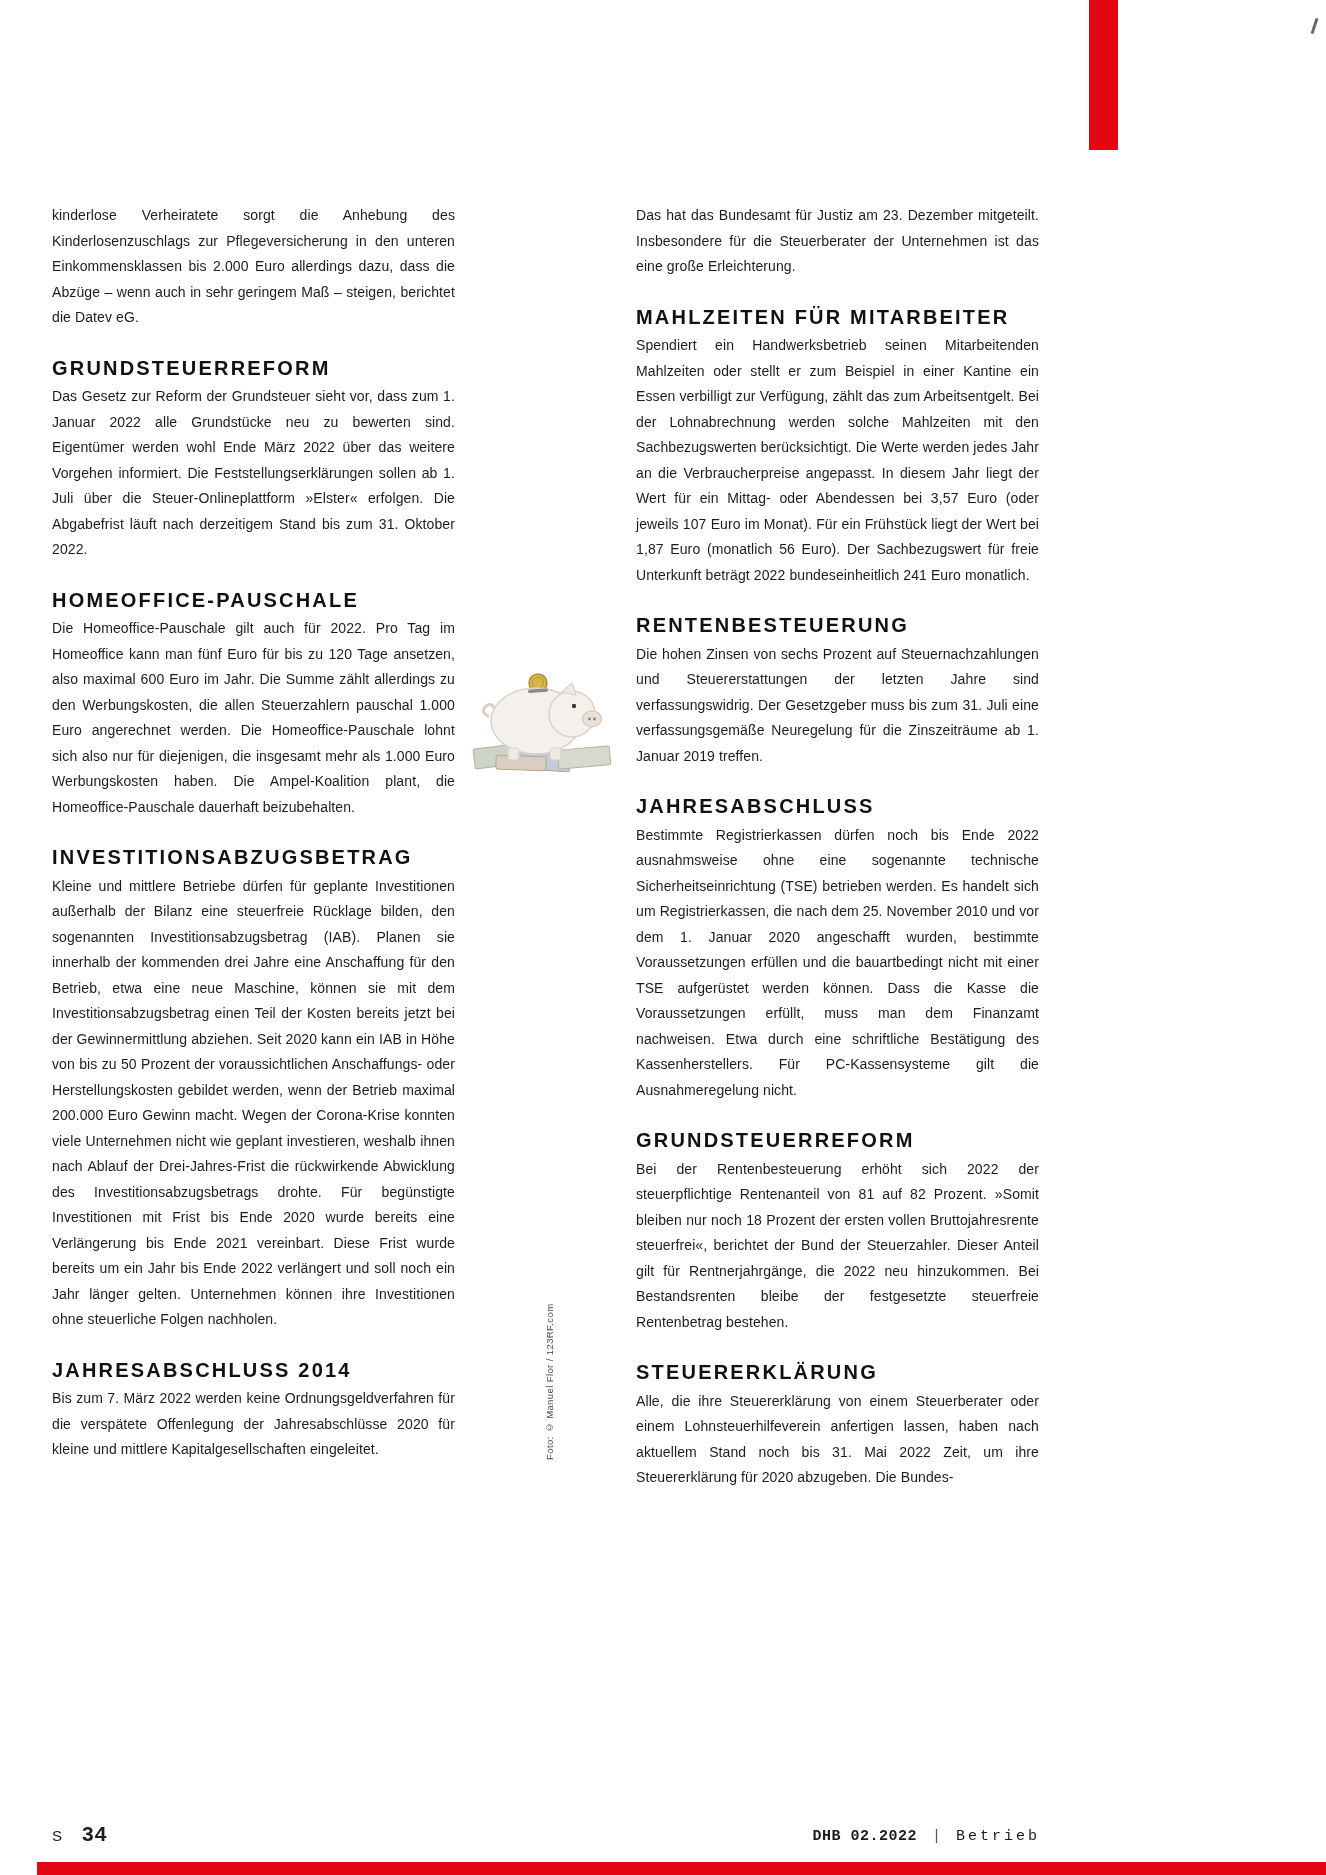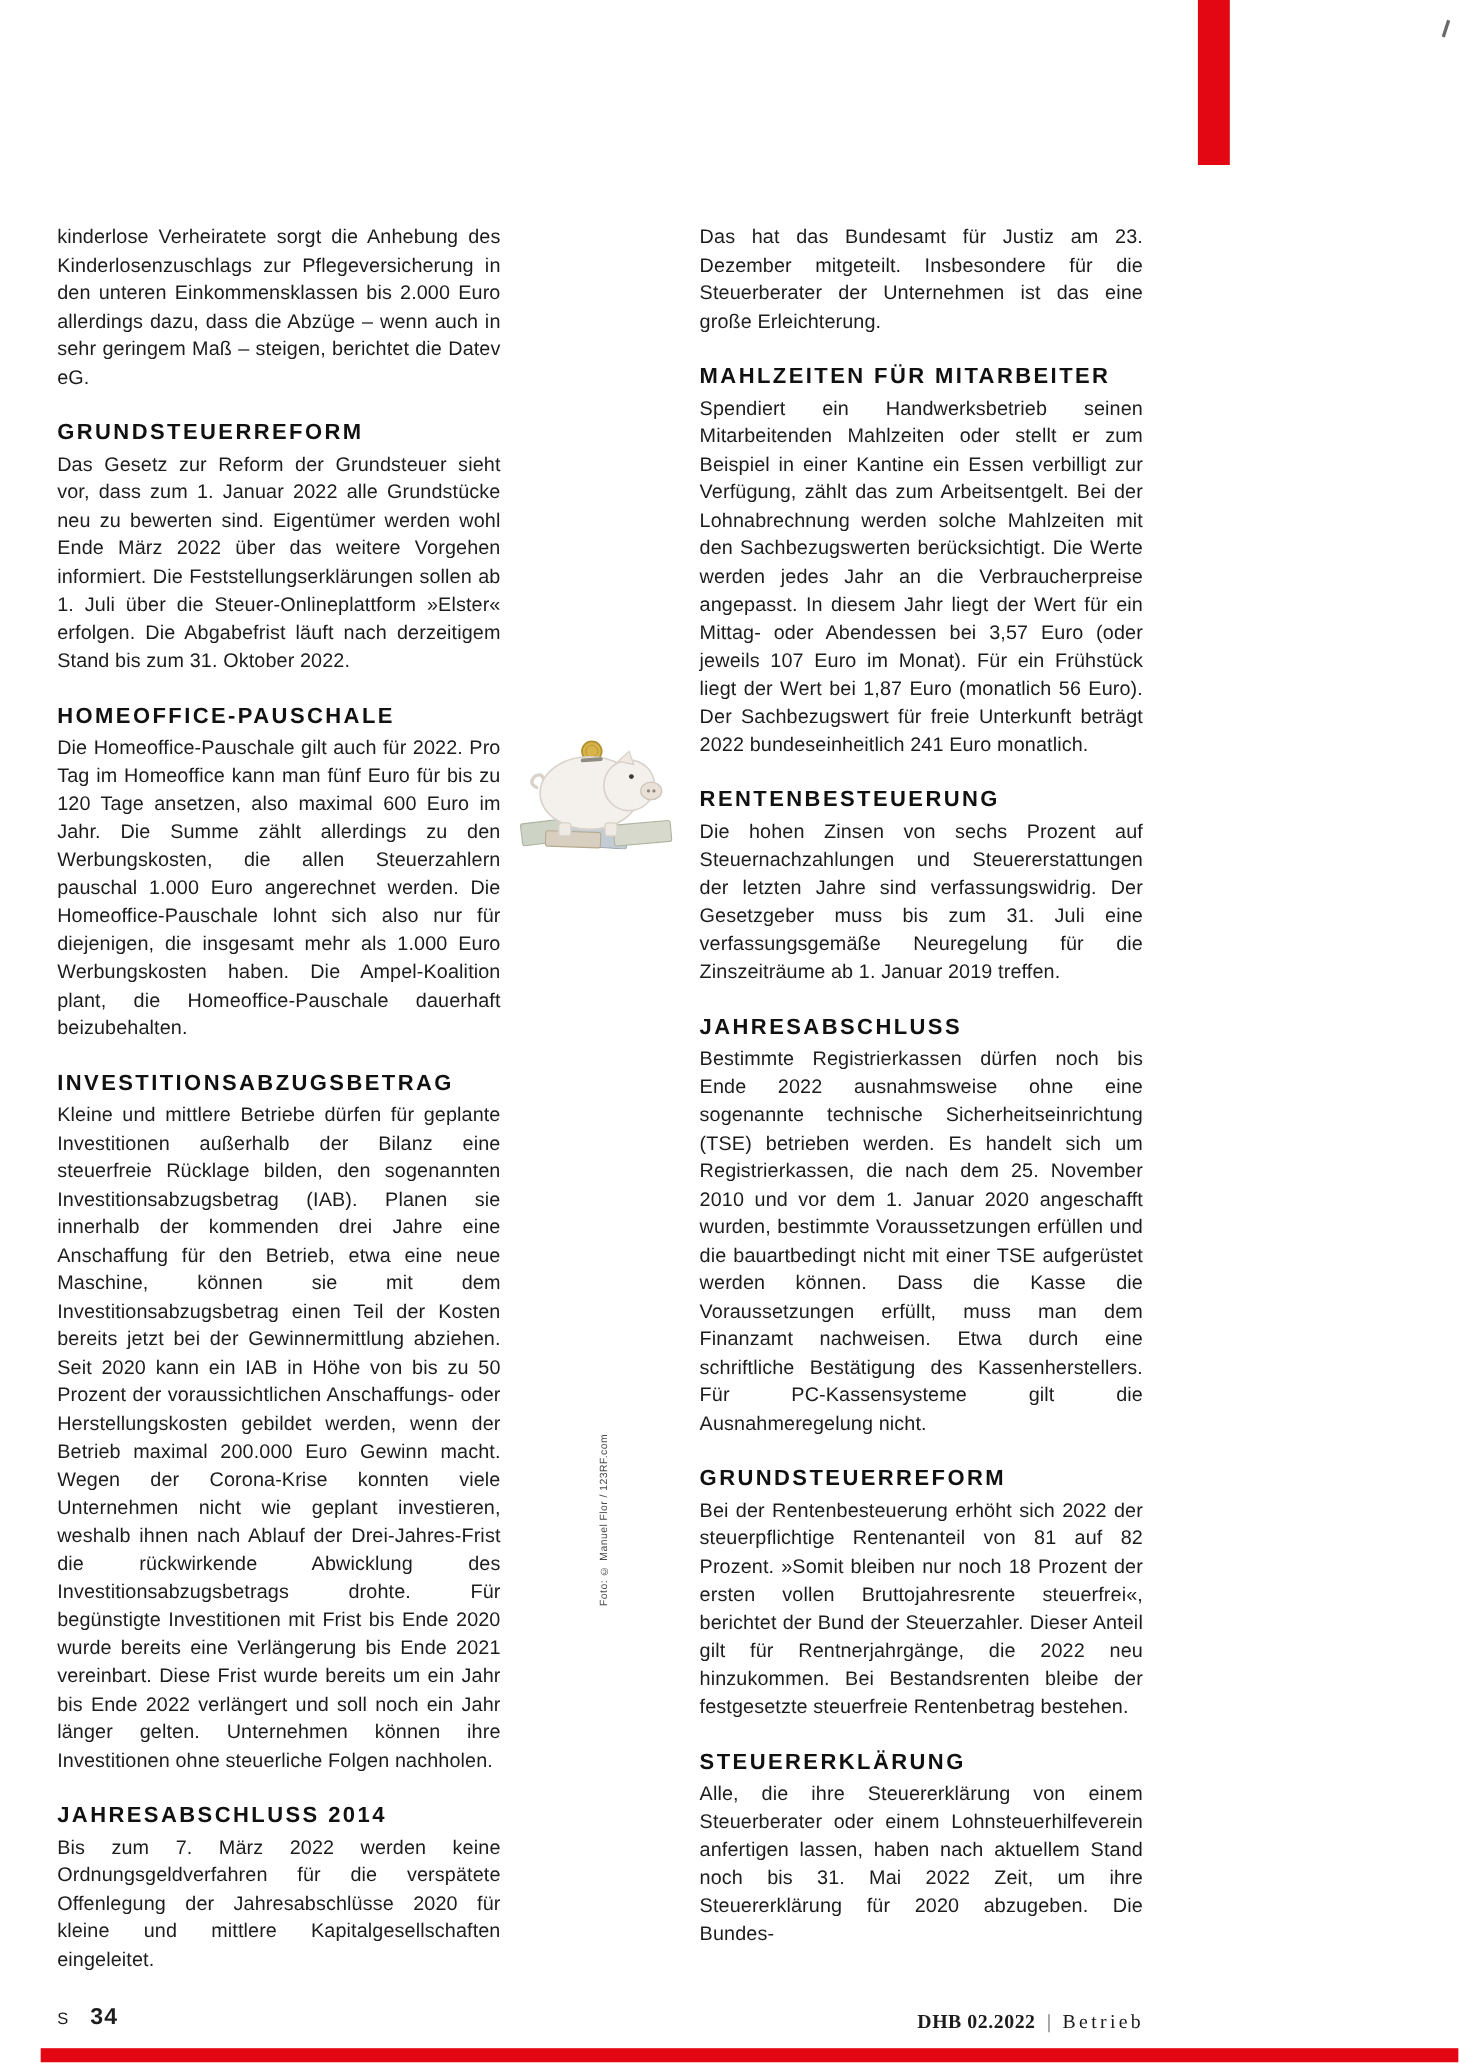--- a/index.html
+++ b/index.html
@@ -35,21 +35,21 @@
   .column { width: 403px; }
   .article-section { margin-bottom: 25px; }
   .section-heading {
     margin: 0 0 3px 0;
     font-size: 20px; line-height: 25.5px;
     font-weight: 700; letter-spacing: 2.2px;
     color: #111;
   }
   .body-text {
     margin: 0;
-    font-size: 18px; line-height: 25.5px;
+    font-size: 14px; line-height: 25.5px;
     letter-spacing: 0.1px;
     text-align: justify;
     hyphens: auto;
     -webkit-hyphens: auto;
   }
 
   
   .photo {
     position: absolute; left: 466px; top: 658px; width: 152px; height: 114px;
     margin: 0; background: #ffffff;
@@ -65,22 +65,22 @@
   
   .footer-left {
     position: absolute; left: 52px; top: 1822px;
     display: flex; align-items: baseline; gap: 7px;
   }
   .footer-left .page-prefix { font-size: 15px; letter-spacing: 1px; }
   .footer-left .page-num { font-size: 21px; font-weight: 700; letter-spacing: 1px; margin-left: 12px; }
   .footer-right {
     position: absolute; left: 637px; top: 1828px; width: 403px;
     text-align: right;
-    font-family: Liberation Serif, serif;
-    font-size: 18px;
+    font-family: Liberation Mono, monospace;
+    font-size: 15px;
   }
   .footer-right .mag { font-weight: 700; letter-spacing: .5px; }
   .footer-right .sep { color: #555; margin: 0 6px; font-weight: 400; }
   .footer-right .sect { font-weight: 400; letter-spacing: 3px; }
 </style>
 </head>
 <body style="--accent: #e30613;">
 
 <div class="page">
 

